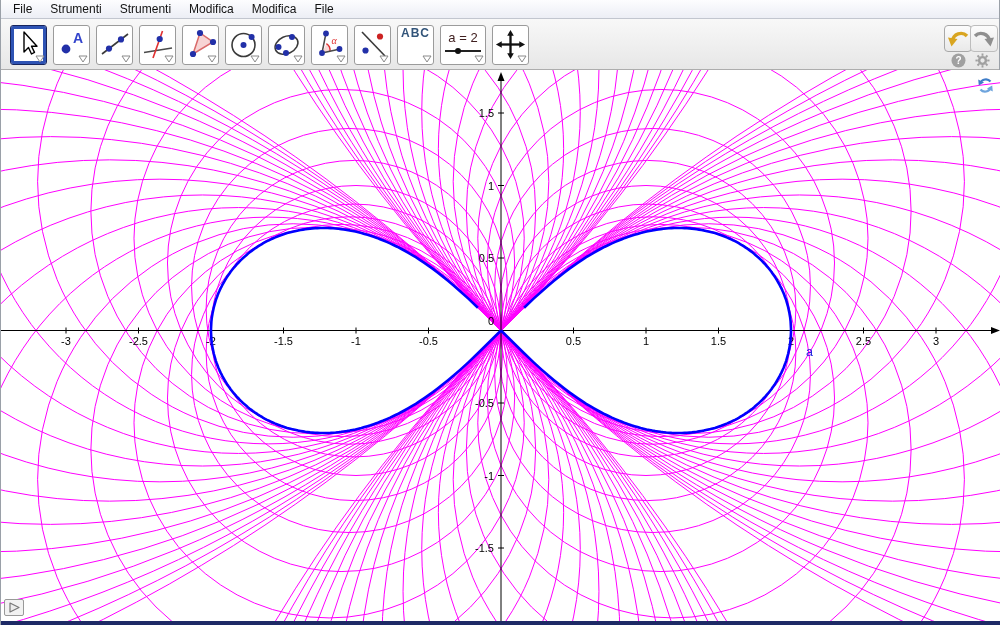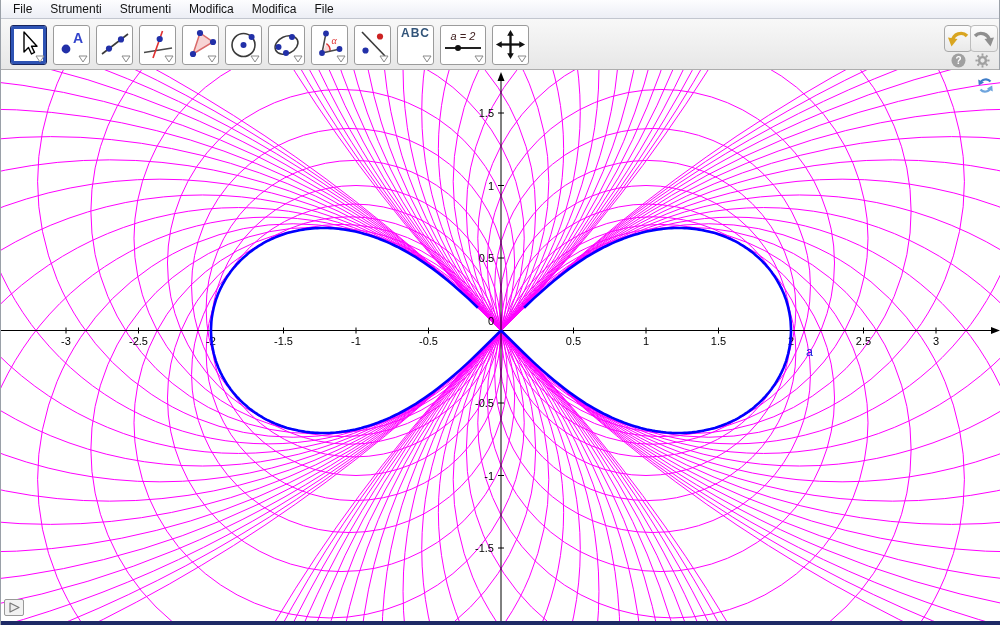--- a/index.html
+++ b/index.html
@@ -23,21 +23,21 @@
     background:#fff; border:1px solid #9b9b9b; border-radius:3px;
     display:flex; align-items:flex-start; justify-content:center; cursor:pointer; }
   .tool-btn.wide { width:46px; }
   .tool-btn.selected { border:1px solid #16245e;
     box-shadow: inset 0 0 0 3px #2e53b4; }
   .tool-btn svg.glyph { margin-top:2px; }
   .dd-tri { position:absolute; right:1px; bottom:1px; }
 
   .abc-label { font-size:12px; font-weight:600; letter-spacing:1px;
     color:#33557a; margin-top:0; }
-  .slider-label { font-size:11px; color:#402020; margin-top:4px; text-align:center;font-style:italic; }
+  .slider-label { font-size:13px; color:#402020; margin-top:4px; text-align:center; }
 
   
   .undo-btn, .redo-btn { position:absolute; top:6px; width:28px; height:27px;
     border:1px solid #a8a8a8; border-radius:4px;
     background:linear-gradient(#fcfcfc,#e9e9e9); cursor:pointer;
     display:flex; align-items:center; justify-content:center; }
   .undo-btn { right:27px; }
   .redo-btn { right:1px; border-color:#bdbdbd; }
   .help-btn, .gear-btn { position:absolute; top:34px; width:15px; height:15px;
     cursor:pointer; display:flex; align-items:center; justify-content:center; }

